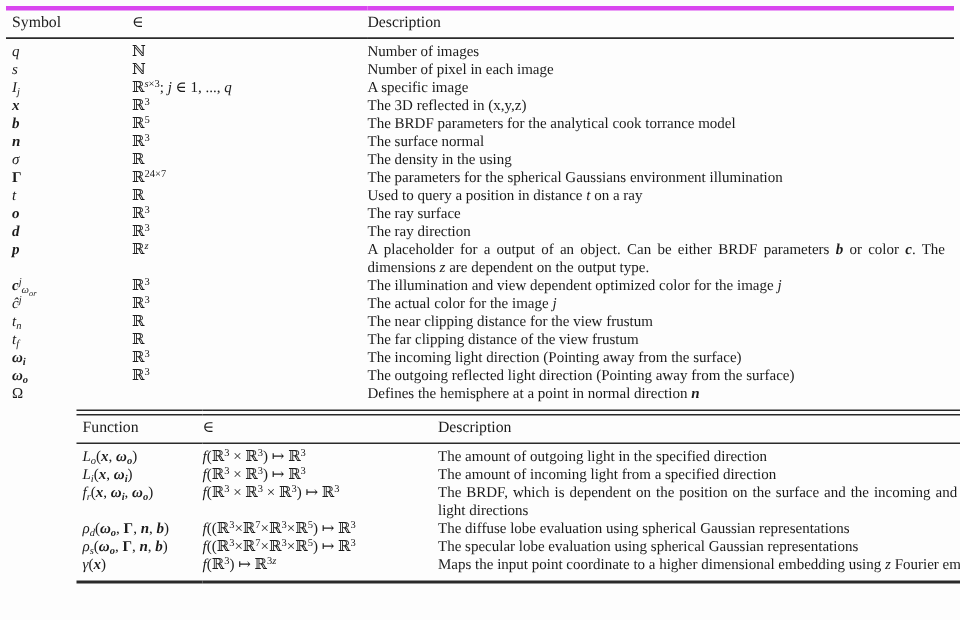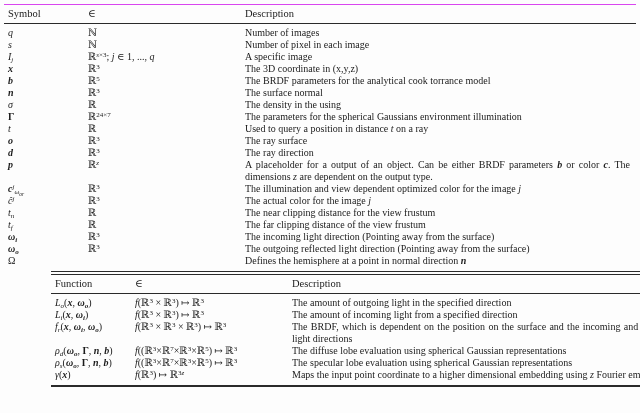--- a/index.html
+++ b/index.html
@@ -22,21 +22,21 @@
   }
   table {
     width: 100%;
     border-collapse: collapse;
     table-layout: fixed;
   }
   col.c-sym { width: 84px; }
   col.c-in  { width: 157px; }
   col.c-desc { width: auto; }
 
-  table.symbol-table { border-top: 1px solid #d946ef; }
+  table.symbol-table { border-top: 3px solid #d946ef; }
   table.function-table { border-top: 4px double #2a2a2a; border-bottom: 2px solid #2a2a2a; margin-left: 47px; }
 
   thead th {
     text-align: left;
     font-weight: normal;
     font-size: 10.5px;
     padding: 3px 4px 3px 0;
     border-bottom: 1.5px solid #2a2a2a;
     vertical-align: middle;
   }
@@ -93,21 +93,21 @@
           <td class="desc">Number of pixel in each image</td>
         </tr>
         <tr>
           <td class="sym"><i>I</i><sub><i>j</i></sub></td>
           <td class="in">ℝ<sup><i>s</i>×3</sup>; <i>j</i> ∈ 1, ..., <i>q</i></td>
           <td class="desc">A specific image</td>
         </tr>
         <tr>
           <td class="sym"><b><i>x</i></b></td>
           <td class="in">ℝ<sup>3</sup></td>
-          <td class="desc">The 3D coordinate in (x,y,z)</td>
+          <td class="desc">The 3D reflected in (x,y,z)</td>
         </tr>
         <tr>
           <td class="sym"><b><i>b</i></b></td>
           <td class="in">ℝ<sup>5</sup></td>
           <td class="desc">The BRDF parameters for the analytical cook torrance model</td>
         </tr>
         <tr>
           <td class="sym"><b><i>n</i></b></td>
           <td class="in">ℝ<sup>3</sup></td>
           <td class="desc">The surface normal</td>

